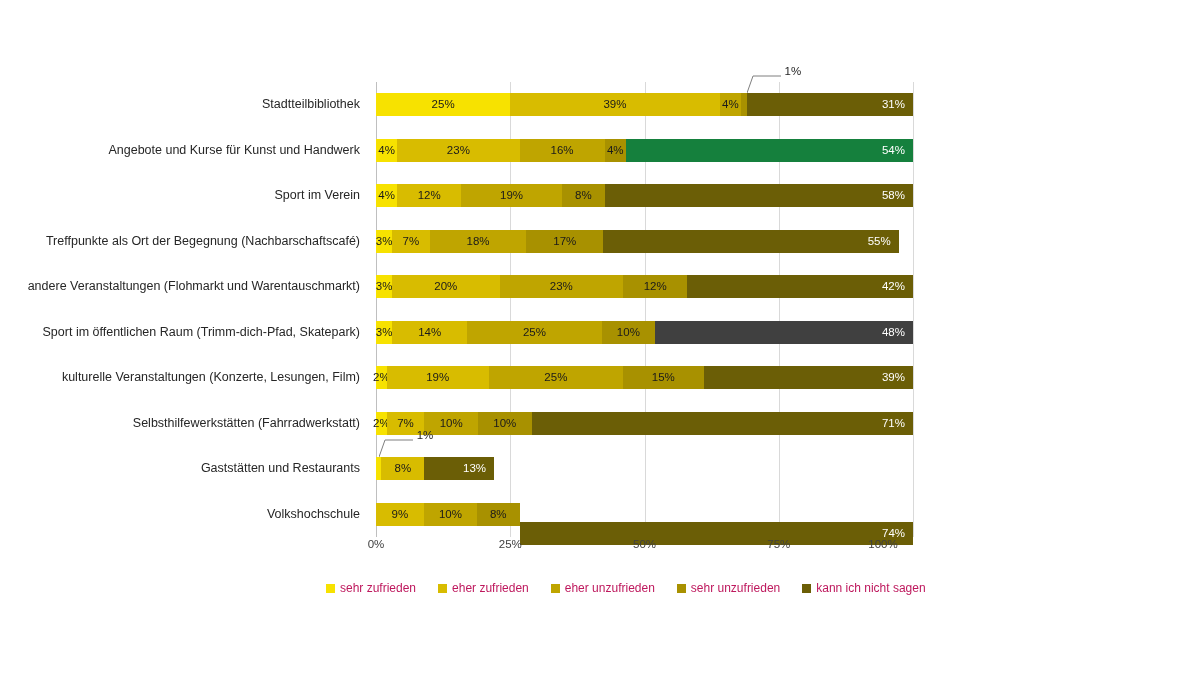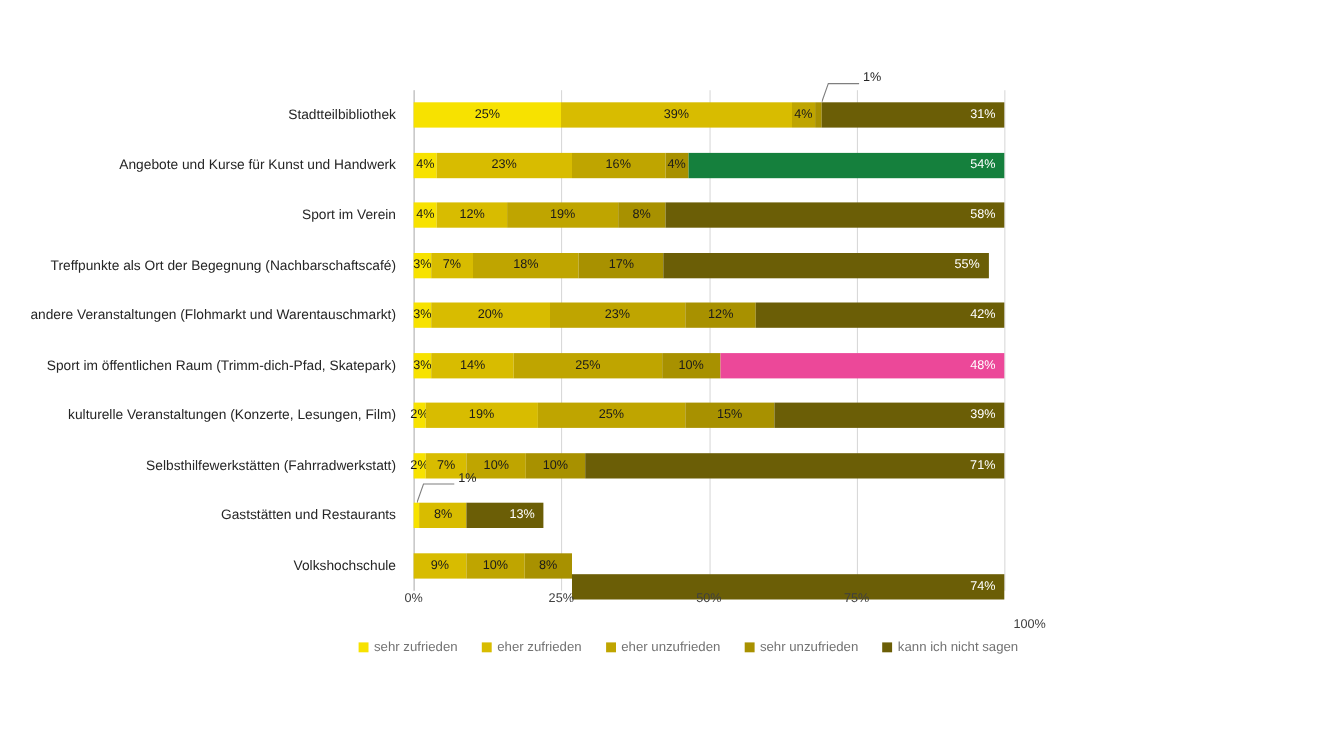--- a/index.html
+++ b/index.html
@@ -56,21 +56,21 @@
   }
 
   
   .callout{position:absolute;font-size:11.5px;color:#262626;white-space:nowrap;}
   .callout-line{position:absolute;}
 
   
   .legend{
     position:absolute;left:326px;top:581px;
     display:flex;align-items:center;gap:22px;
-    font-size:12px;color:#737373;white-space:nowrap;
+    font-size:12px;color:#be185d;white-space:nowrap;
   }
   .legend-item{display:flex;align-items:center;gap:5px;}
   .legend-swatch{width:9px;height:9px;display:inline-block;}
 
   
   .footnote{
     position:absolute;left:950px;top:569px;
     font-size:12px;color:#262626;line-height:15px;white-space:nowrap;
   }
 </style>
@@ -191,21 +191,21 @@
           </div>
           <div class="seg light" style="width: 75.18px; background: rgb(216, 188, 0);">
             <span class="seg-label">14%</span>
           </div>
           <div class="seg light" style="width: 134.25px; background: rgb(191, 165, 0);">
             <span class="seg-label">25%</span>
           </div>
           <div class="seg light" style="width: 53.7px; background: rgb(168, 145, 0);">
             <span class="seg-label">10%</span>
           </div>
-          <div class="seg dark" style="width: 257.76px; background: #ec4899;">
+          <div class="seg dark" style="width: 257.76px; background: #404040;">
             <span class="seg-label">48%</span>
           </div>
         </div>
         <div class="bar-row" style="top: 284.25px;">
           <div class="seg light" style="width: 10.74px; background: rgb(247, 226, 0);">
             <span class="seg-label">2%</span>
           </div>
           <div class="seg light" style="width: 102.03px; background: rgb(216, 188, 0);">
             <span class="seg-label">19%</span>
           </div>
@@ -271,21 +271,21 @@
       <svg class="callout-line" width="46" height="24" style="left: 378.685px; top: 437.25px;">
         <path d="M0,20 L6,3 L34,3" stroke="#7f7f7f" stroke-width="1" fill="none"></path>
       </svg>
     </div>
 
   <div class="xaxis" id="xaxis">
       <div class="xtick" style="left: 0px;">0%</div>
       <div class="xtick" style="left: 134.25px;">25%</div>
       <div class="xtick" style="left: 268.5px;">50%</div>
       <div class="xtick" style="left: 402.75px;">75%</div>
-      <div class="xtick" style="left: 560px; margin-top: 24px;">100%</div>
+      <div class="xtick" style="left: 507px;">100%</div>
     </div>
 
   <div class="legend" id="legend">
       <div class="legend-item">
         <span class="legend-swatch" style="background: rgb(247, 226, 0);"></span>
         <span>sehr zufrieden</span>
       </div>
       <div class="legend-item">
         <span class="legend-swatch" style="background: rgb(216, 188, 0);"></span>
         <span>eher zufrieden</span>

